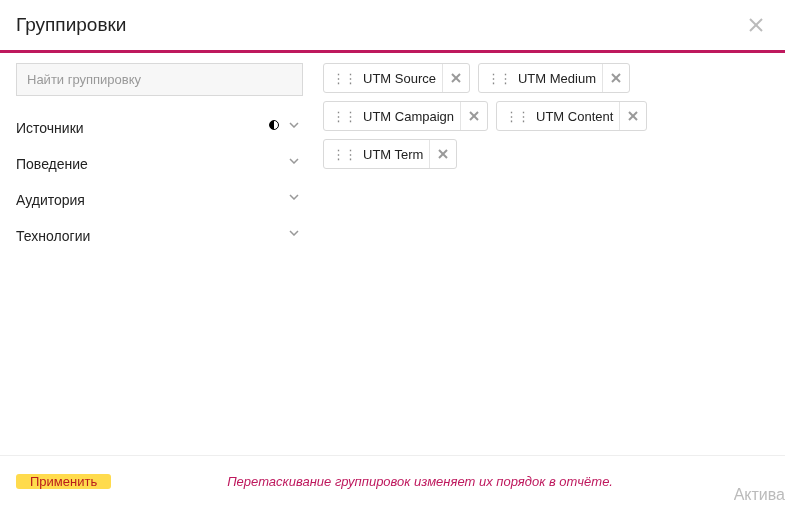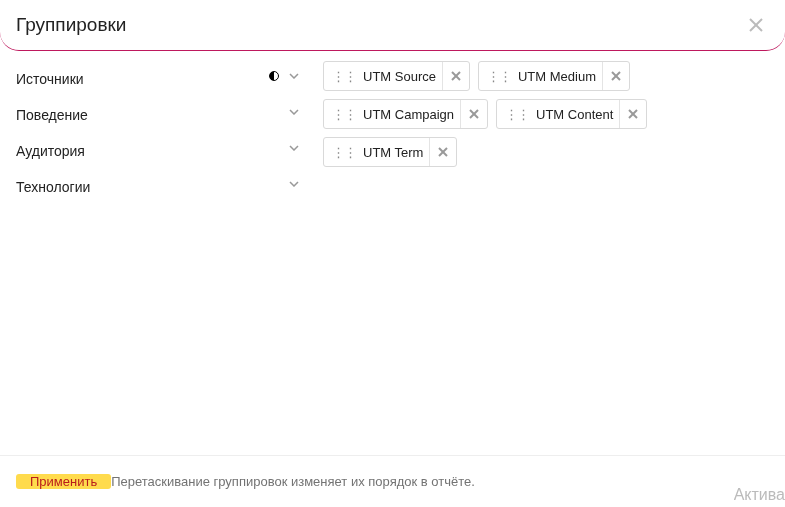--- a/index.html
+++ b/index.html
@@ -11,22 +11,21 @@
     width: 785px;
     height: 507px;
     position: relative;
     overflow: hidden;
   }
   .header {
     display: flex;
     align-items: center;
     justify-content: space-between;
     padding: 14px 20px 14px 16px;
-    border-bottom: 1px solid #be185d;
-    border-radius: 19px;
+    border-bottom: 3px solid #be185d;
   }
   .title {
     font-size: 19px;
     font-weight: 400;
     color: #222;
   }
   .close-x {
     width: 18px;
     height: 18px;
     cursor: pointer;
@@ -143,24 +142,25 @@
     background: #ffdb4d;
     border: none;
     padding: 0 14px;
     font-size: 13px;
     color: #b91c1c;
     cursor: pointer;
     border-radius: 3px;
   }
   .hint {
     flex: 1;
-    text-align: left;
-    color: #737373;
+    text-align: center;
+    color: #be185d;
     font-size: 13px;
     padding-right: 40px;
+    font-style: italic;
   }
   .watermark {
     position: absolute;
     right: 0;
     bottom: 3px;
     color: #bbb;
     font-size: 16px;
     overflow: hidden;
   }
 </style>
@@ -172,20 +172,21 @@
   <div class="close-x">
     <svg viewBox="0 0 16 16">
         <line x1="2" y1="2" x2="14" y2="14"></line>
         <line x1="14" y1="2" x2="2" y2="14"></line>
       </svg>
   </div>
 </div>
 
 <div class="content">
   <div class="left">
+    <input class="search" type="text" placeholder="Найти группировку" style="">
 
     <div class="cat">
       <span>Источники</span>
       <span class="cat-right">
         <span class="half-circle"></span>
         <span class="chev">
             <svg viewBox="0 0 10 6">
               <polyline points="1,1 5,5 9,1"></polyline>
             </svg>
           </span>

